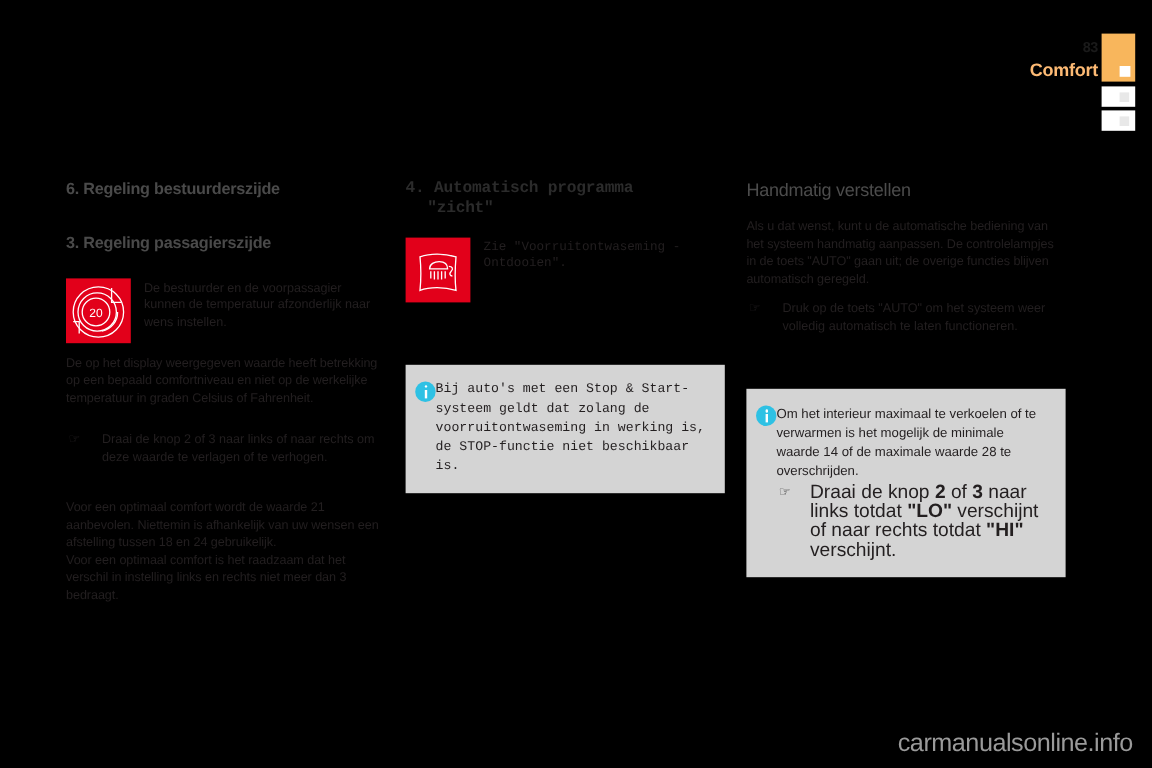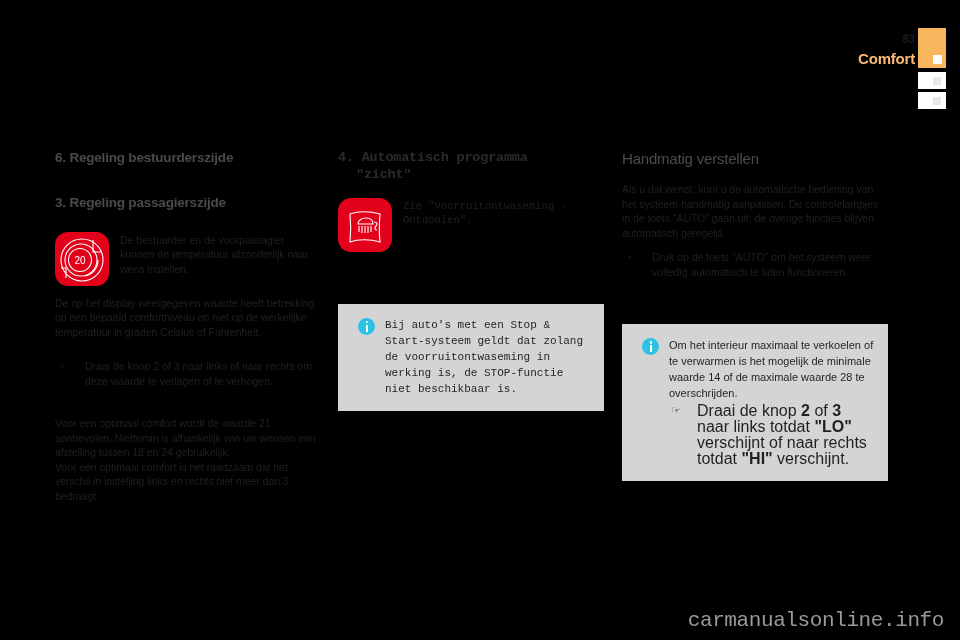--- a/index.html
+++ b/index.html
@@ -133,21 +133,20 @@
     display: flex;
     align-items: flex-start;
     gap: 11px;
   }
   .icon-red {
     flex: 0 0 auto;
     width: 54px;
     height: 54px;
     background: #e2001a;
     position: relative;
-    border-radius: 13px;
   }
   .icon-red svg { display: block; }
   .icon-row .icon-text {
     font-size: 10.5px;
     line-height: 14.5px;
     color: #231f20;
     padding-top: 1px;
   }
   .icon-row.wide .icon-text { flex: 1; }
 
@@ -168,24 +167,23 @@
   .bullet-text {
     flex: 1;
     font-size: 10.5px;
     line-height: 14.5px;
     color: #231f20;
   }
 
   
   .info-box {
     background: #d4d4d4;
-    padding: 13px 13px 14px 20px;
+    padding: 13px 13px 14px 8px;
     display: flex;
     align-items: flex-start;
-    gap: 10px;
   }
   .info-icon {
     flex: 0 0 17px;
     width: 17px;
     height: 17px;
     border-radius: 50%;
     background: #2ec1e4;
     position: relative;
     margin-top: 1px;
   }
@@ -219,21 +217,21 @@
   .info-text .bullet-text { font-size: 16px; line-height: 16px; }
 
   
   .watermark {
     position: absolute;
     right: 16px;
     bottom: 8px;
     font-size: 21px;
     color: #9a9a9a;
     letter-spacing: -0.4px;
-    font-family: Liberation Mono, monospace;
+    font-family: Liberation Sans, sans-serif;
   }
 
   b, strong { font-weight: bold; }
 </style>
 </head>
 <body>
 
 <div class="page">
 
   <div class="header">

